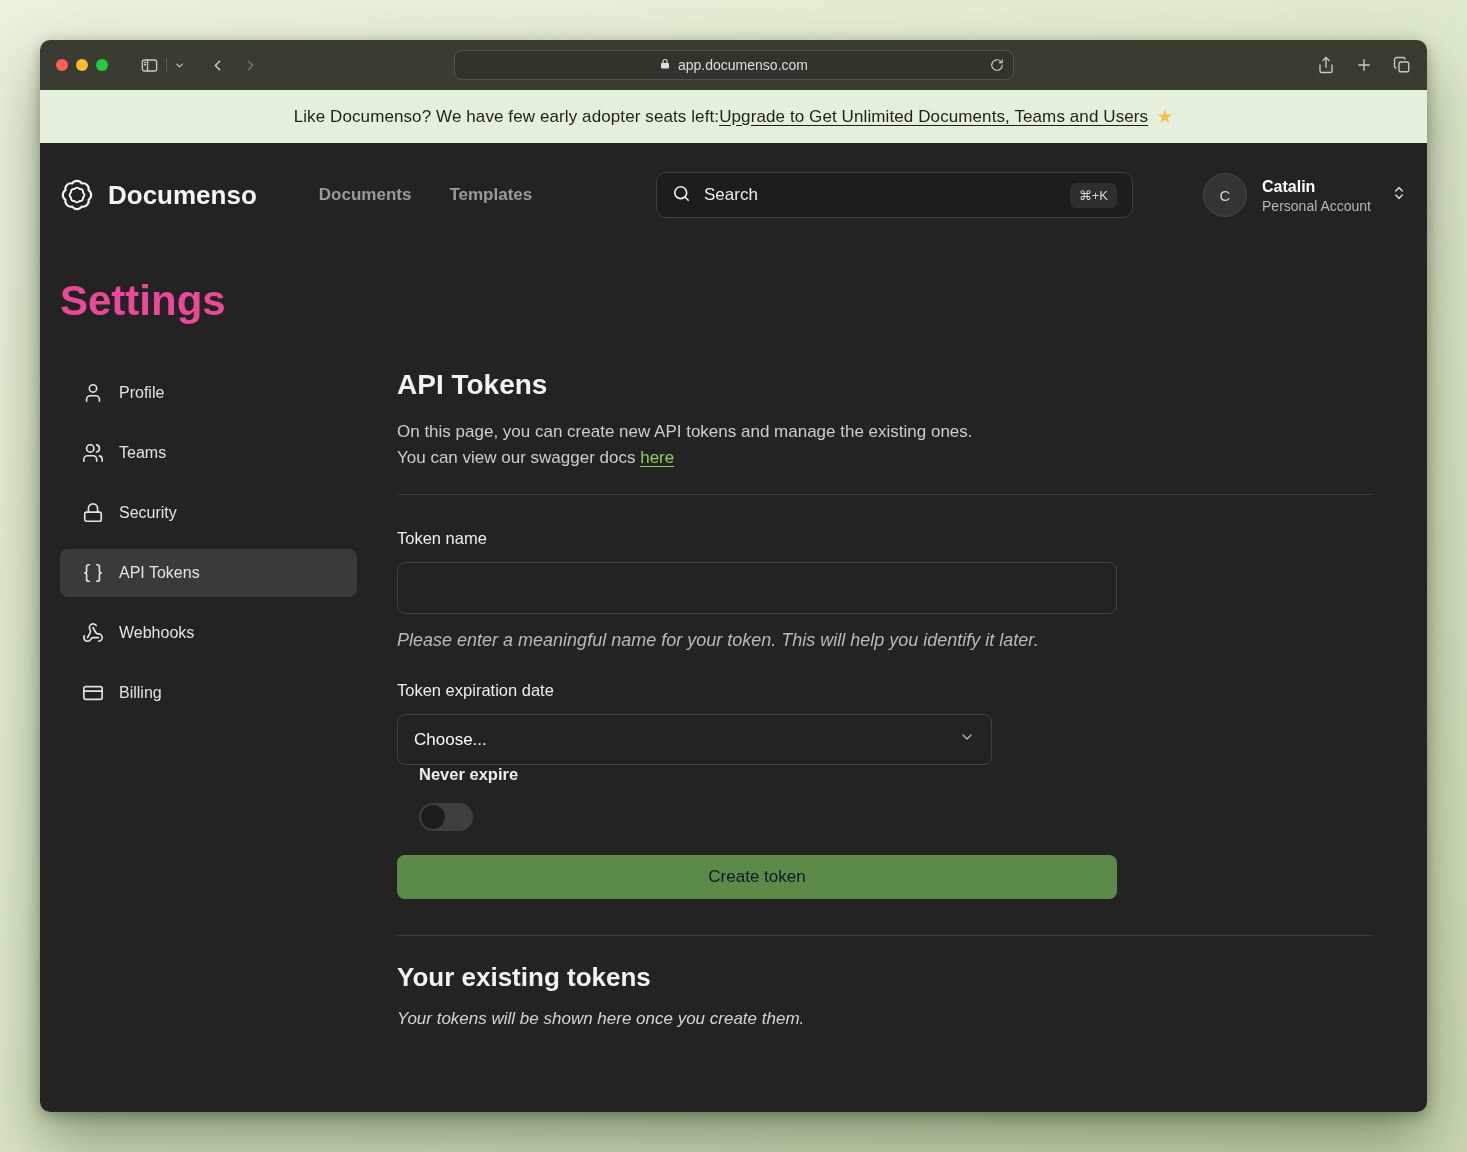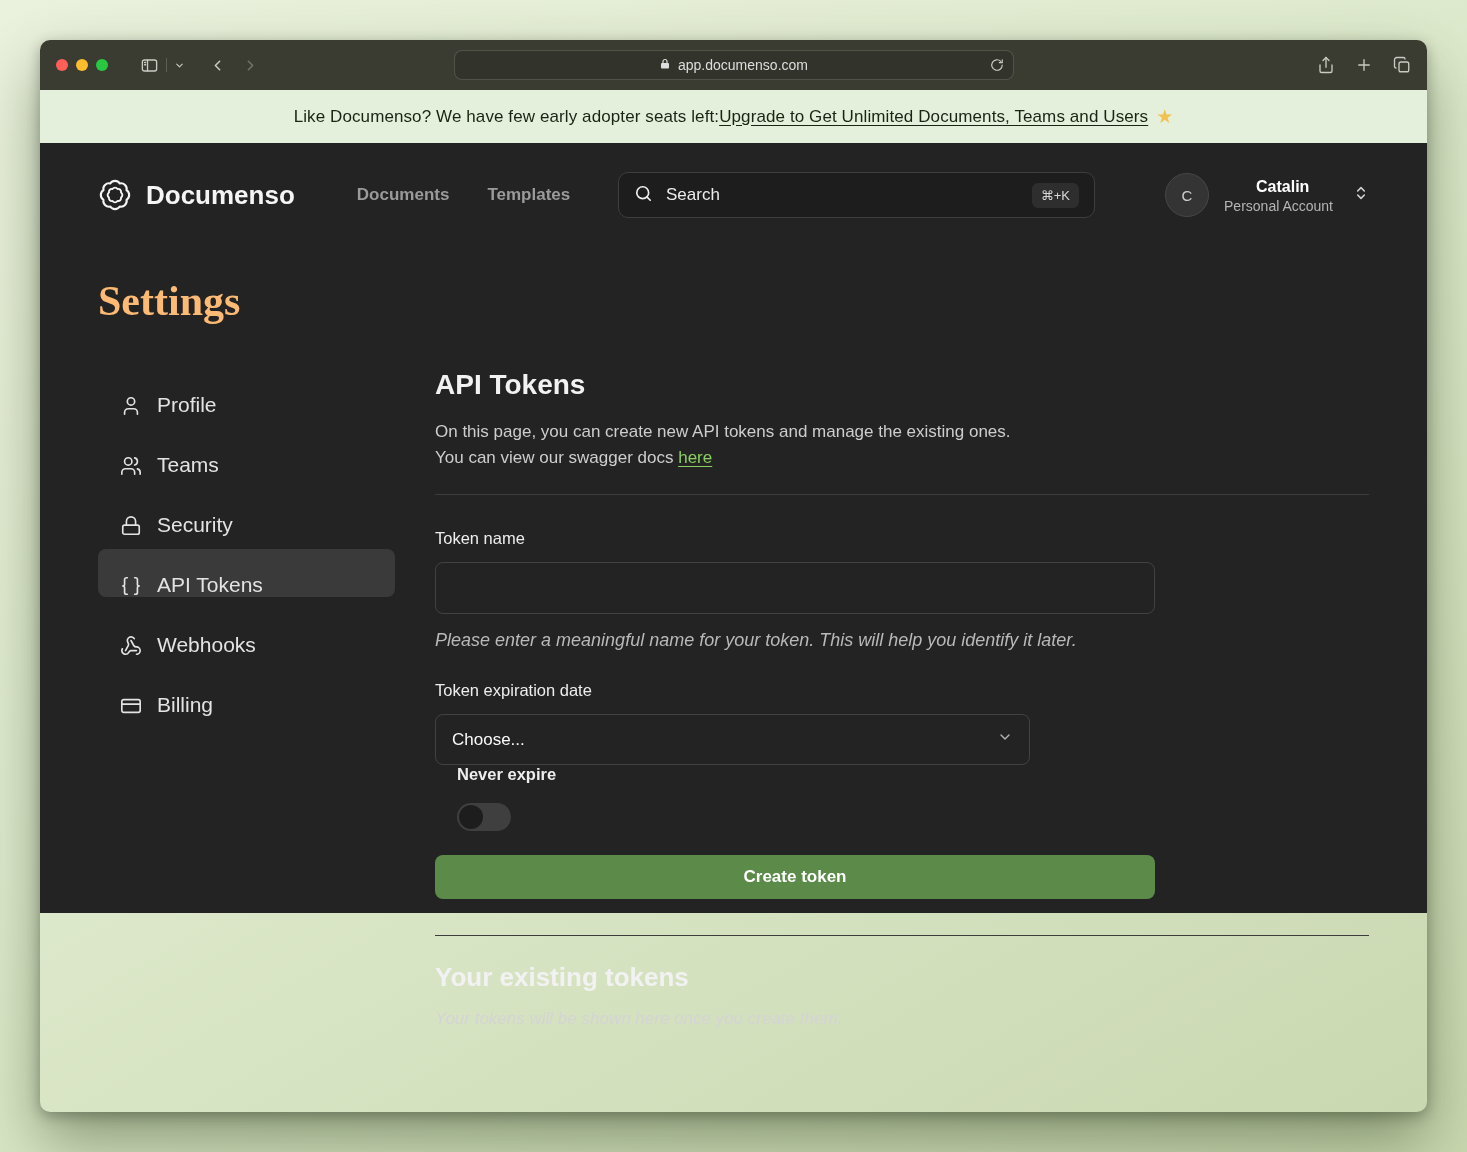--- a/index.html
+++ b/index.html
@@ -38,46 +38,46 @@
   .urlbar .refresh { position:absolute; right:9px; top:50%; transform:translateY(-50%); }
   .chrome-right { margin-left:auto; display:flex; align-items:center; gap:20px; }
   
   .banner {
     height:53px; background:#e4f0db; display:flex; align-items:center; justify-content:center;
     font-size:17px; color:#1b2413; font-weight:500; letter-spacing:.1px;
   }
   .banner a { color:#1b2413; text-decoration:underline; text-underline-offset:3px; }
   .banner .star { color:#f2c14e; margin-left:8px; font-size:19px; }
   
-  .app { background:#232323; height:770px; padding:0 58px; color:#fff; }
+  .app { background:#232323; height:969px; padding:0 20px; color:#fff; }
   .app-header { display:flex; align-items:center; padding-top:22px; height:82px; }
   .brand { display:flex; align-items:center; gap:14px; font-size:26px; font-weight:700; color:#f5f5f5; }
   .brand svg { display:block; }
   .main-nav { display:flex; gap:38px; margin-left:62px;justify-content:space-between; }
   .main-nav a { font-size:17px; font-weight:600; color:#9a9a9a; text-decoration:none; }
   .searchbar {
     margin-left:auto; margin-right:70px; width:477px; height:46px;
     border:1px solid #3e3e3e; background:#1d1d1d; border-radius:10px;
     display:flex; align-items:center; padding:0 15px; gap:13px;
   }
   .searchbar .search-label { font-size:17px; color:#ececec; font-weight:500; }
   .kbd { margin-left:auto; background:#2e2e2e; border-radius:6px; padding:5px 9px; font-size:13px; color:#d9d9d9; }
   .account { display:flex; align-items:center; gap:15px; }
   .avatar { width:44px; height:44px; border-radius:50%; background:#343434; border:1px solid #474747;
     display:flex; align-items:center; justify-content:center; font-size:15px; color:#cfcfcf; }
-  .account-name { font-size:16px; font-weight:700; line-height:1.25;margin-left:32px; }
+  .account-name { font-size:16px; font-weight:700; line-height:1.25; }
   .account-type { font-size:14px; color:#b5b5b5; margin-top:1px; }
   .account .chev { margin-left:5px; color:#cfcfcf; }
-  .page-title { font-size:42px; font-weight:700; margin-top:52px; color:#fdba74;font-family:Liberation Serif, serif; }
+  .page-title { font-size:42px; font-weight:700; margin-top:52px; color:#ec4899; }
   
   .content { display:flex; margin-top:44px; }
   .settings-nav { width:297px; flex-shrink:0; display:flex; flex-direction:column; gap:12px; }
   .side-item {
-    height:48px; border-radius:8px; display:flex; align-items:flex-end;
-    padding:0 22px; gap:15px; font-size:21px; font-weight:500; color:#e3e3e3; cursor:default;
+    height:48px; border-radius:8px; display:flex; align-items:center;
+    padding:0 22px; gap:15px; font-size:16px; font-weight:500; color:#e3e3e3; cursor:default;
   }
   .side-item.active { background:#3a3a3a; }
   .side-item svg { display:block; flex-shrink:0; }
   .main { margin-left:40px; flex:1; max-width:975px; }
   .section-title { font-size:28px; font-weight:700; color:#f2f2f2; }
   .desc { margin-top:18px; font-size:17px; color:#cdcdcd; line-height:1.5; }
   .desc a { color:#8ad061; text-decoration:underline; text-underline-offset:3px; }
   .divider { border-top:1px solid #3d3d3d; }
   .div1 { margin-top:24px; }
   .form { width:720px; }
@@ -95,21 +95,21 @@
     margin-top:14px; height:51px; border:1px solid #424242; border-radius:8px;
     display:flex; align-items:center; justify-content:space-between;
     padding:0 16px; font-size:17px; color:#fafafa; cursor:default;text-align:right;
   }
   .select .chev { color:#b5b5b5; }
   .never-label { font-size:16.5px; font-weight:600; color:#ededed; }
   .toggle { margin-top:19px; width:54px; height:28px; border-radius:14px; background:#3f3f3f; position:relative; cursor:default; }
   .toggle .knob { position:absolute; left:2px; top:2px; width:24px; height:24px; border-radius:50%; background:#1d1d1d; }
   .create-btn {
     margin-top:24px; width:720px; height:44px; background:#5b8a49; border:none; border-radius:8px;
-    font-size:17px; font-weight:700; color:#ffffff; font-family:inherit; cursor:default;
+    font-size:17px; font-weight:400; color:#0f172a; font-family:inherit; cursor:default;
   }
   .div2 { margin-top:36px; }
   .existing-title { margin-top:26px; font-size:26px; font-weight:700; color:#f2f2f2; }
   .empty-note { margin-top:16px; font-style:italic; font-size:17px; color:#d4d4d4; }
 </style>
 </head>
 <body>
 
 <div class="window">
 

